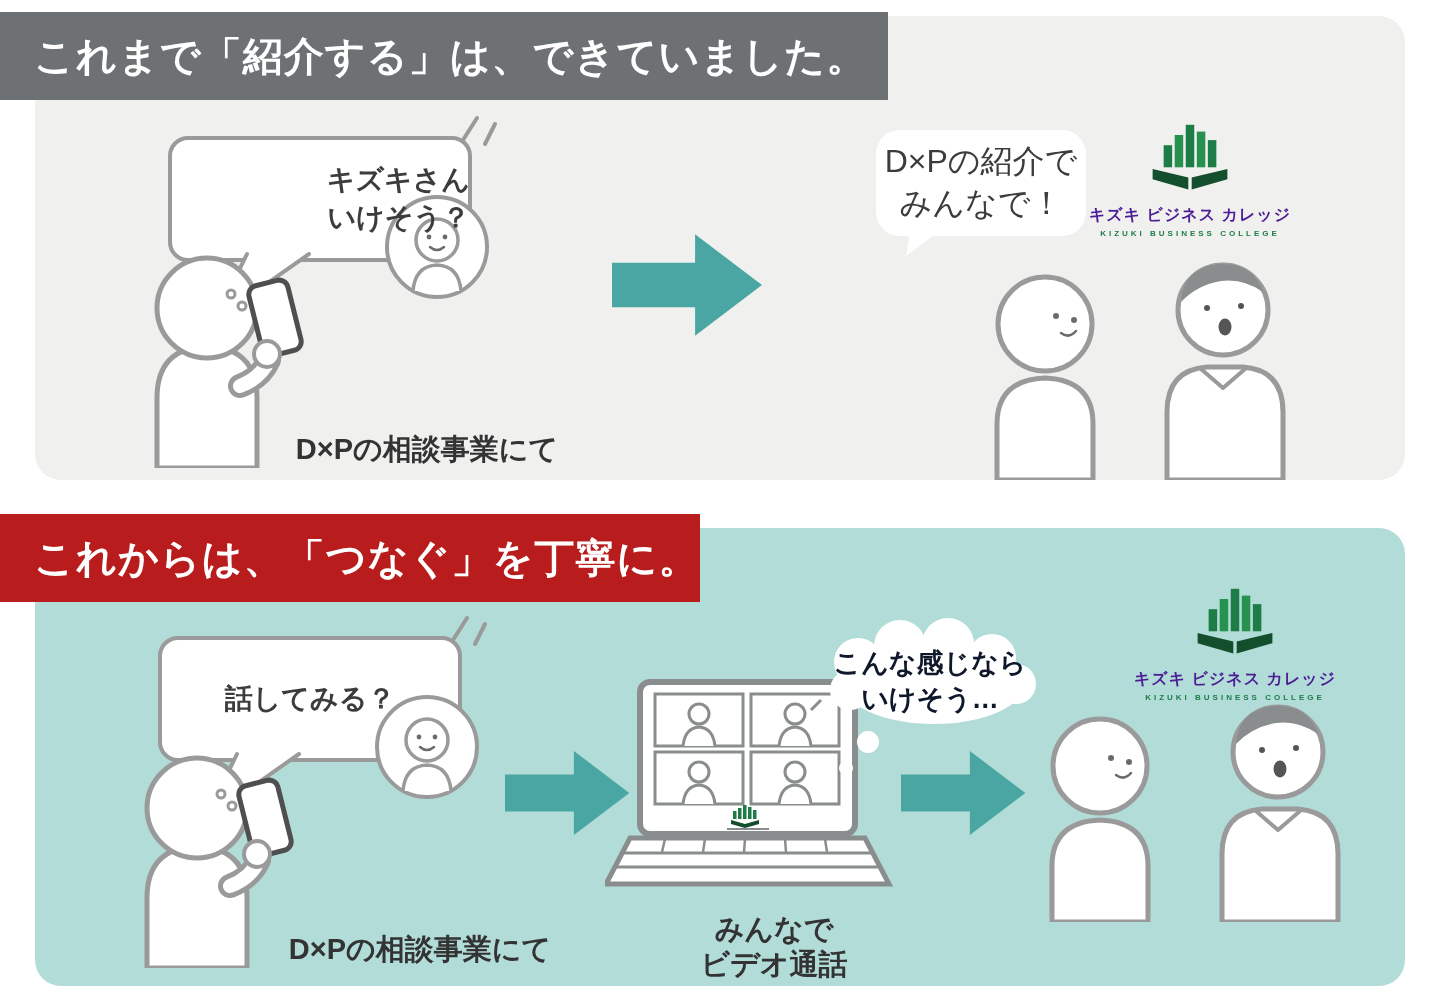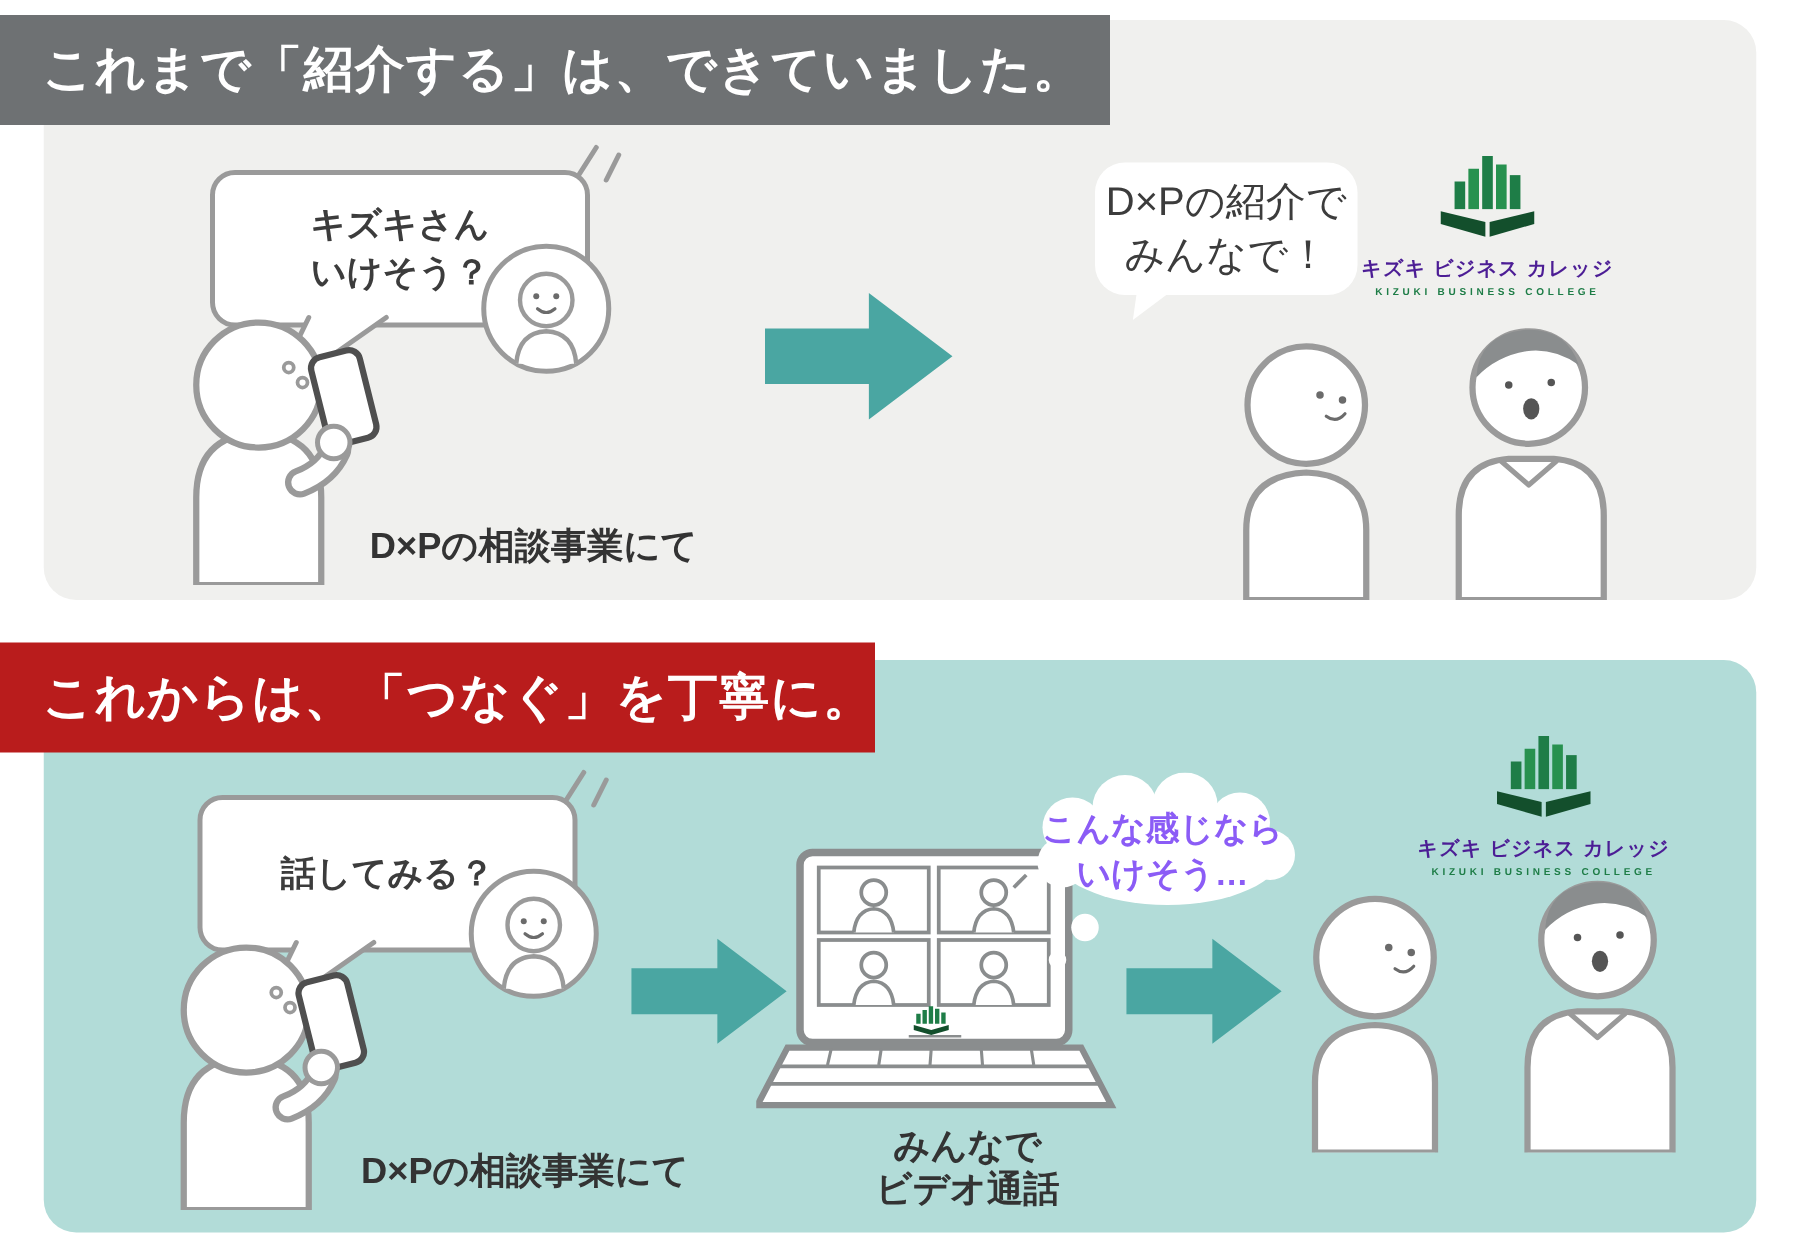--- a/index.html
+++ b/index.html
@@ -31,25 +31,25 @@
     display:flex; flex-direction:column; justify-content:center; align-items:center;
     font-size:32px; font-weight:400; color:#3c3c3c; line-height:1.3; text-align:center;
   }
   .white-bubble .tail {
     position:absolute; left:32px; bottom:-22px; width:0; height:0;
     border-top:26px solid #ffffff; border-right:26px solid transparent;
     transform:rotate(8deg);
   }
   .caption {
     position:absolute; font-size:29px; font-weight:800; color:#333333;
-    text-align:center; line-height:1.22;
+    text-align:center; line-height:1.22;margin-top:12px;
   }
   .thought-text {
     position:absolute; text-align:center; font-size:27px; font-weight:800;
-    color:#8b5cf6; line-height:1.32;
+    color:#0f172a; line-height:1.32;
   }
   .logo-block { position:absolute; width:230px; text-align:center; }
   .logo-title { font-size:16px; font-weight:800; color:#4c1d95; letter-spacing:1px; margin-top:2px; }
   .logo-sub { font-size:8px; font-weight:700; color:#1e7d47; letter-spacing:3px; margin-top:3px; }
   svg { display:block; }
   .sk { stroke:#9a9a9a; stroke-width:4; fill:none; stroke-linecap:round; }
 </style>
 </head>
 <body>
 
@@ -77,21 +77,21 @@
         <rect x="160" y="174" width="40" height="72" rx="9" fill="#fff" stroke="#4f4f4f" stroke-width="5"></rect>
       </g>
       <circle cx="172" cy="246" r="13" fill="#fff" stroke="#9a9a9a" stroke-width="4"></circle>
       <circle cx="342" cy="139" r="50" fill="#fff" stroke="#9a9a9a" stroke-width="4"></circle>
       <path d="M 318 183 Q 320 158 342 157 Q 364 158 366 183" fill="#fff" stroke="#9a9a9a" stroke-width="3.5"></path>
       <circle cx="342" cy="132" r="21" fill="#fff" stroke="#9a9a9a" stroke-width="3.5"></circle>
       <circle cx="334" cy="129" r="2.4" fill="#6b6b6b"></circle>
       <circle cx="350" cy="129" r="2.4" fill="#6b6b6b"></circle>
       <path d="M 335 139 Q 342 145 349 139" fill="none" stroke="#6b6b6b" stroke-width="2.5" stroke-linecap="round"></path>
     </svg>
-    <div class="bubble-text" style="left:75px; top:30px; width:300px; height:122px;">
+    <div class="bubble-text" style="left:75px; top:30px; width:300px; height:122px;align-items:flex-end;">
       <div>キズキさん</div>
       <div>いけそう？</div>
     </div>
   </div>
 
   <div class="caption" style="left:277px; top:420px; width:300px;">D×Pの相談事業にて</div>
 
   <svg class="abs" style="left:612px; top:232px;" viewBox="0 0 150 104" width="152" height="106">
     <polygon points="0,30 82,30 82,2 148,52 82,102 82,74 0,74" fill="#4aa6a2"></polygon>
   </svg>

